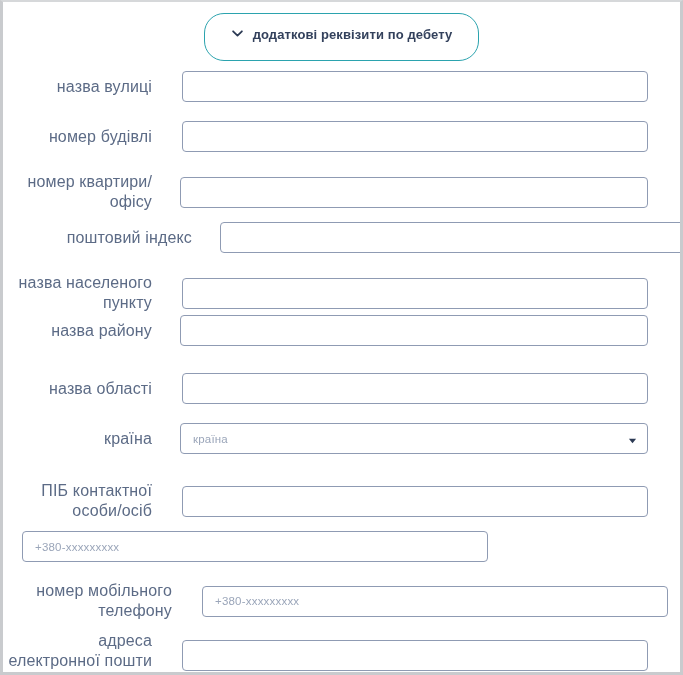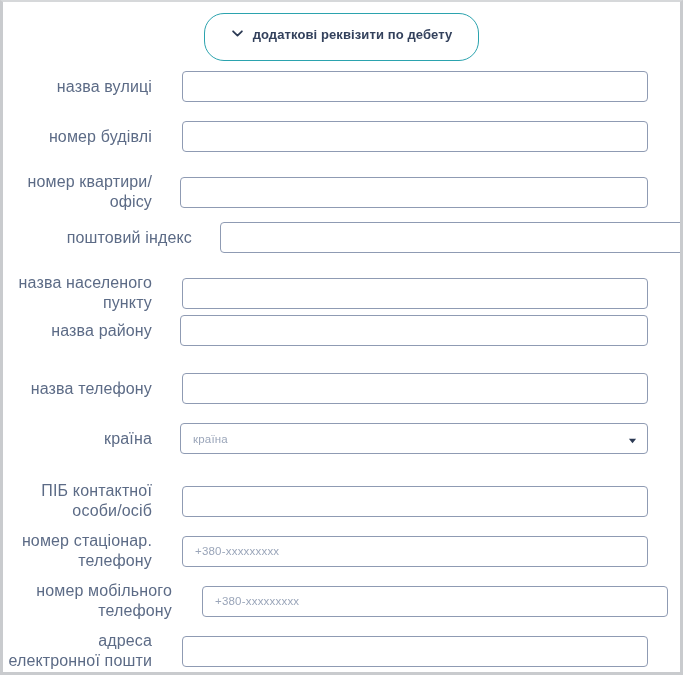--- a/index.html
+++ b/index.html
@@ -158,21 +158,21 @@
           <span class="placeholder"></span>
         </div>
       </div>
       <div class="field-row" style="top: 313px;">
         <div class="field-label">назва району</div>
         <div class="field-input" style="margin-left: 17px; width: 468px;">
           <span class="placeholder"></span>
         </div>
       </div>
       <div class="field-row" style="top: 371px;">
-        <div class="field-label">назва телефону</div>
+        <div class="field-label">назва області</div>
         <div class="field-input" style="margin-left: 19px; width: 466px;">
           <span class="placeholder"></span>
         </div>
       </div>
       <div class="field-row" style="top: 421px;">
         <div class="field-label">країна</div>
         <div class="field-input is-select" style="margin-left: 17px; width: 468px;">
           <span class="placeholder">країна</span>
           <span class="caret">
             <svg viewBox="0 0 10 10" width="9" height="9" aria-hidden="true">
@@ -181,32 +181,31 @@
           </span>
         </div>
       </div>
       <div class="field-row" style="top: 479px;">
         <div class="field-label">ПІБ контактної особи/осіб</div>
         <div class="field-input" style="margin-left: 19px; width: 466px;">
           <span class="placeholder"></span>
         </div>
       </div>
       <div class="field-row" style="top: 529px;">
-        <div class="field-label">номер стаціонар. телефону</div>
         <div class="field-input" style="margin-left: 19px; width: 466px;">
           <span class="placeholder">+380-xxxxxxxxx</span>
         </div>
       </div>
       <div class="field-row" style="top: 579px; padding-left: 20px;">
         <div class="field-label">номер мобільного телефону</div>
         <div class="field-input" style="margin-left: 19px; width: 466px;">
           <span class="placeholder">+380-xxxxxxxxx</span>
         </div>
       </div>
-      <div class="field-row" style="top: 629px;">
+      <div class="field-row" style="top: 629px; align-items: flex-end;">
         <div class="field-label">адреса електронної пошти</div>
         <div class="field-input" style="margin-left: 19px; width: 466px;">
           <span class="placeholder"></span>
         </div>
       </div>
     </div>
 
 </div>
 
 </body></html>

